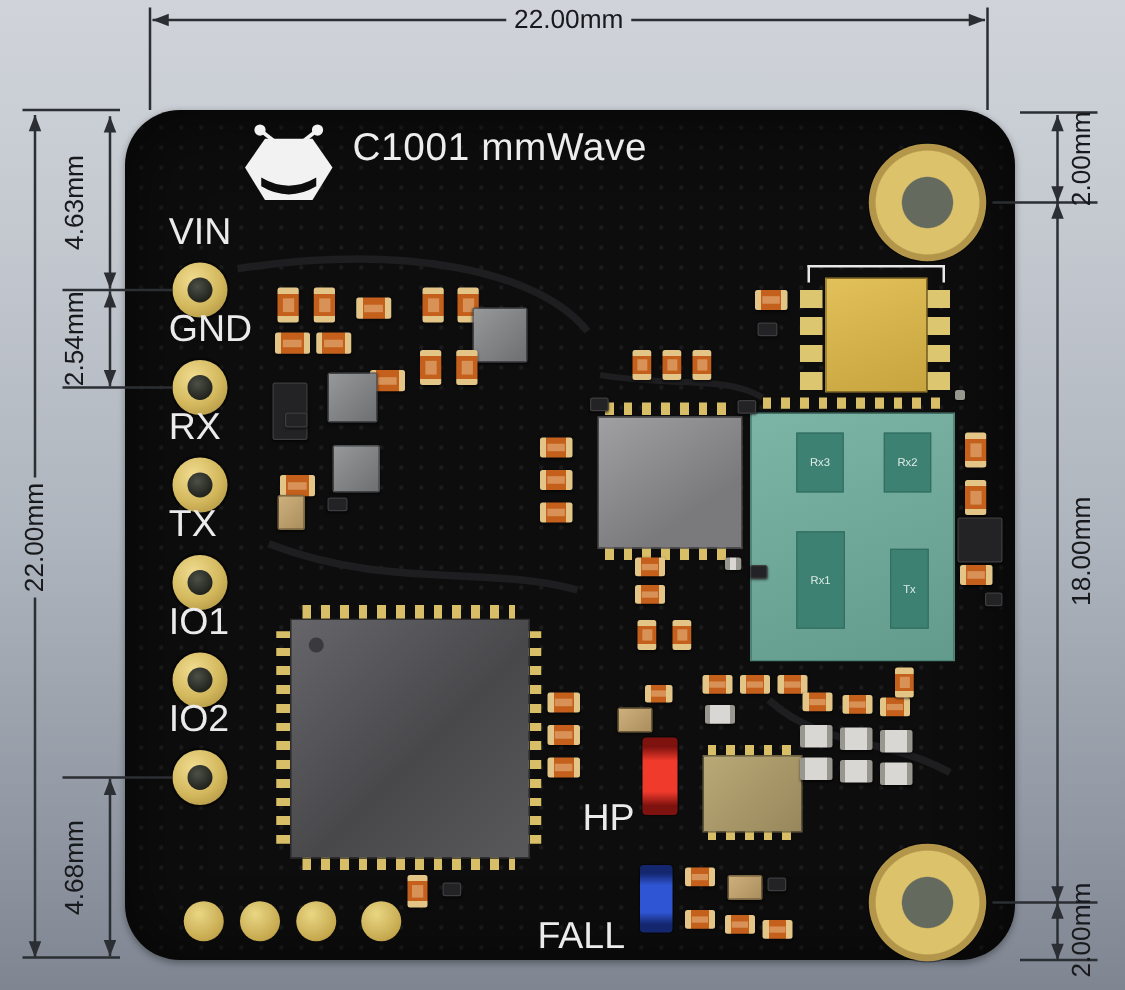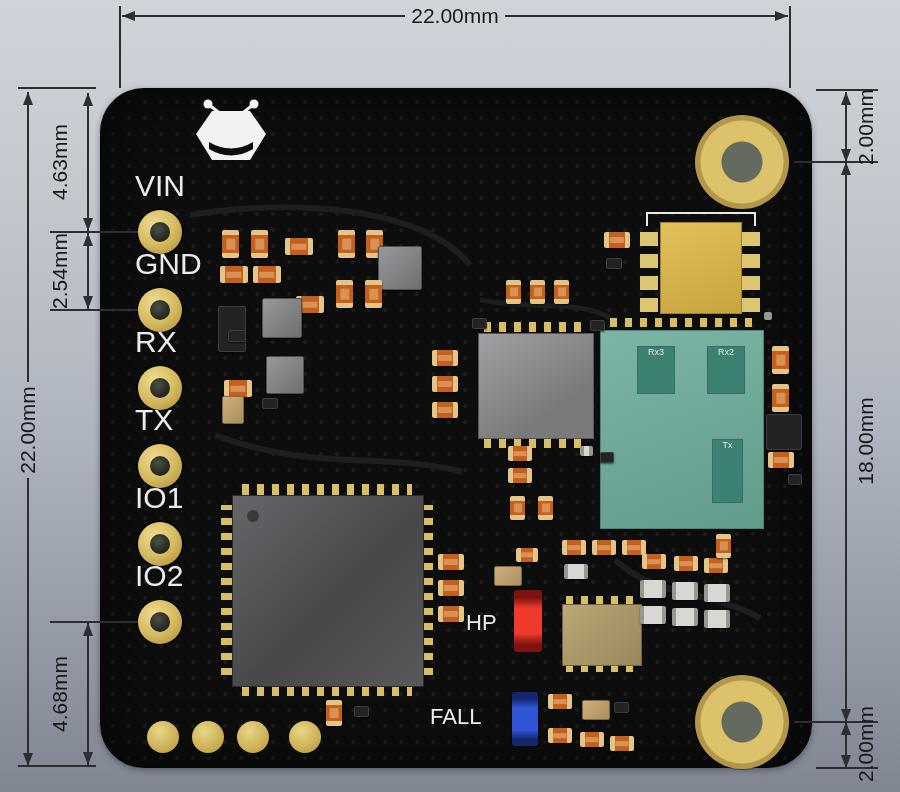--- a/index.html
+++ b/index.html
@@ -41,35 +41,35 @@
   .qfp{position:absolute;left:232px;top:495px;width:190px;height:190px;
     background:linear-gradient(135deg,#66666a,#48484b 55%,#59595c);border:1px solid #2c2c2e;}
   .qfp::after{content:"";position:absolute;left:14px;top:14px;width:12px;height:12px;border-radius:50%;background:#3a3a3d;}
   .padrow{position:absolute;background:repeating-linear-gradient(90deg,#d8be66 0 7px,transparent 7px 15px);}
   .padcol{position:absolute;background:repeating-linear-gradient(0deg,#d8be66 0 7px,transparent 7px 15px);}
   .mcu{position:absolute;left:478px;top:333px;width:114px;height:104px;
     background:linear-gradient(145deg,#a0a0a2,#7a7a7c 70%);border:1px solid #555558;}
   .rf-module{position:absolute;left:600px;top:330px;width:162px;height:197px;
     background:linear-gradient(160deg,#7cb5a6,#629a8b);border:1px solid #4d8477;}
   .rf-pad{position:absolute;background:#3c8172;border:1px solid #336e61;color:rgba(255,255,255,.85);
-    font-size:9px;display:flex;align-items:flex-start;justify-content:center;}
+    font-size:9px;display:flex;align-items:center;justify-content:center;}
   .ic-silk{position:absolute;left:646px;top:212px;width:106px;height:12px;
     border:2px solid #e8e8e8;border-bottom:none;}
   .ic-body{position:absolute;left:660px;top:222px;width:80px;height:90px;
     background:linear-gradient(160deg,#e2c05a,#c7a43d);border:1px solid #a0802c;}
   .ic-pads{position:absolute;top:226px;width:18px;height:86px;
     background:repeating-linear-gradient(0deg,#dcc670 0 14px,transparent 14px 22px);}
   .big-tan{position:absolute;left:562px;top:604px;width:78px;height:60px;
     background:linear-gradient(135deg,#b9a977,#97875b);border:1px solid #6d6142;}
   .led{position:absolute;border-radius:3px;box-shadow:0 0 0 1px rgba(0,0,0,.45);}
   .led.red{left:514px;top:590px;width:28px;height:62px;
     background:linear-gradient(180deg,#7d120e 0 12%,#f03a2c 30% 70%,#7d120e 88%);}
   .led.blue{left:512px;top:692px;width:26px;height:54px;
     background:linear-gradient(180deg,#14266e 0 12%,#2f55d4 30% 70%,#14266e 88%);}
-  .ind-label{position:absolute;font-size:22px;color:#ebebeb;height:34px;line-height:34px;}
+  .ind-label{position:absolute;font-size:30px;color:#ebebeb;height:34px;line-height:34px;margin-top:32px;}
   
   .part{position:absolute;border-radius:2px;box-shadow:0 1px 2px rgba(0,0,0,.55);}
   .part.o.h{background:linear-gradient(90deg,#e3c687 0 5px,#c4601c 5px calc(100% - 5px),#e3c687 calc(100% - 5px));}
   .part.o.v{background:linear-gradient(180deg,#e3c687 0 5px,#c4601c 5px calc(100% - 5px),#e3c687 calc(100% - 5px));}
   .part.o::after{content:"";position:absolute;left:50%;top:50%;width:55%;height:38%;
     transform:translate(-50%,-50%);background:rgba(255,240,200,.35);}
   .part.g{background:linear-gradient(135deg,#97989a,#6e6f71);border:1px solid #4e4f51;}
   .part.k{background:#232325;border:1px solid #3e3e40;}
   .part.w{background:linear-gradient(90deg,#97978f 0 4px,#d8d7d3 4px calc(100% - 4px),#97978f calc(100% - 4px));}
   .part.t{background:linear-gradient(135deg,#cdb07c,#aa8e5d);border:1px solid #7e6a42;}
@@ -91,20 +91,21 @@
   <div class="logo">
     <svg width="78" height="70" viewBox="0 0 78 70">
       <circle cx="16" cy="6" r="4.5" fill="#f2f2f2"></circle>
       <circle cx="62" cy="6" r="4.5" fill="#f2f2f2"></circle>
       <line x1="16" y1="6" x2="30" y2="17" stroke="#f2f2f2" stroke-width="3"></line>
       <line x1="62" y1="6" x2="48" y2="17" stroke="#f2f2f2" stroke-width="3"></line>
       <polygon points="20,13 58,13 74,36 58,62 20,62 4,36" fill="#f2f2f2"></polygon>
       <path d="M17,44 Q39,57 61,44 L61,51 Q39,64 17,51 Z" fill="#0d0d0e"></path>
     </svg>
   </div>
+  <div class="title1">C1001 mmWave</div>
 
   <div class="pin" style="top:210px"></div>
   <div class="pin" style="top:288px"></div>
   <div class="pin" style="top:366px"></div>
   <div class="pin" style="top:444px"></div>
   <div class="pin" style="top:522px"></div>
   <div class="pin" style="top:600px"></div>
   <div class="pin-label" style="top:169px">VIN</div>
   <div class="pin-label" style="top:247px">GND</div>
   <div class="pin-label" style="top:325px">RX</div>
@@ -129,20 +130,23 @@
   <div class="padrow" style="left:484px;top:438px;width:102px;height:10px"></div>
   <div class="mcu"></div>
 
   <div class="padrow" style="left:610px;top:318px;width:144px;height:9px"></div>
   <div class="rf-module">
     <div class="rf-pad" style="left:36px;top:15px;width:36px;height:46px">
       <span>Rx3</span>
       </div>
     <div class="rf-pad" style="left:106px;top:15px;width:36px;height:46px">
       <span>Rx2</span>
+      </div>
+    <div class="rf-pad" style="left:36px;top:94px;width:37px;height:76px">
+      <span>Rx1</span>
       </div>
     <div class="rf-pad" style="left:111px;top:108px;width:29px;height:62px">
       <span>Tx</span>
       </div>
   </div>
 
   <div class="ic-silk"></div>
   <div class="ic-pads" style="left:640px"></div>
   <div class="ic-pads" style="left:742px"></div>
   <div class="ic-body"></div>

